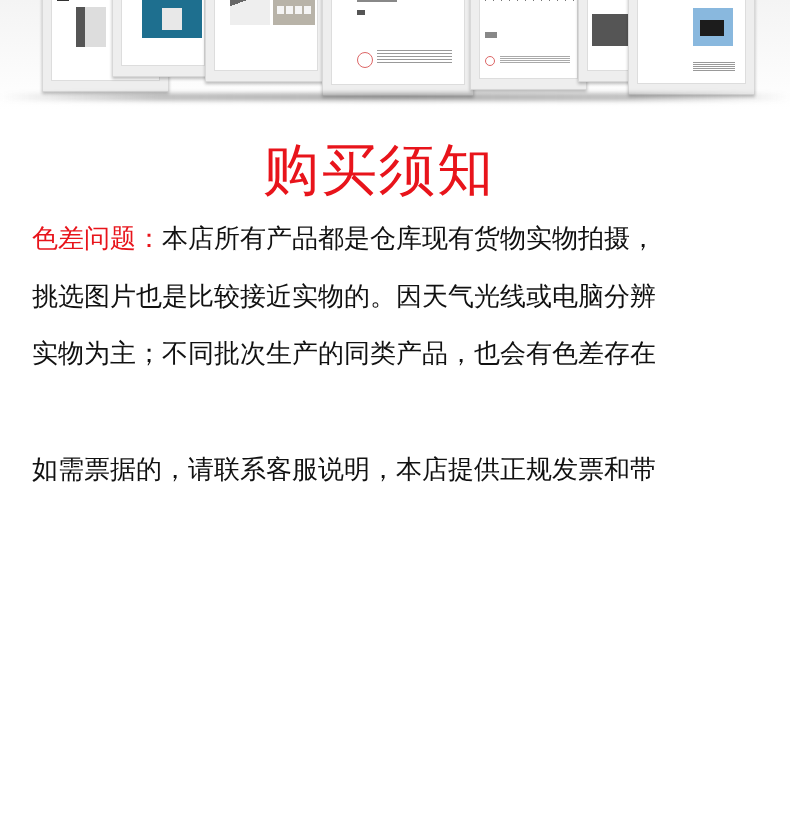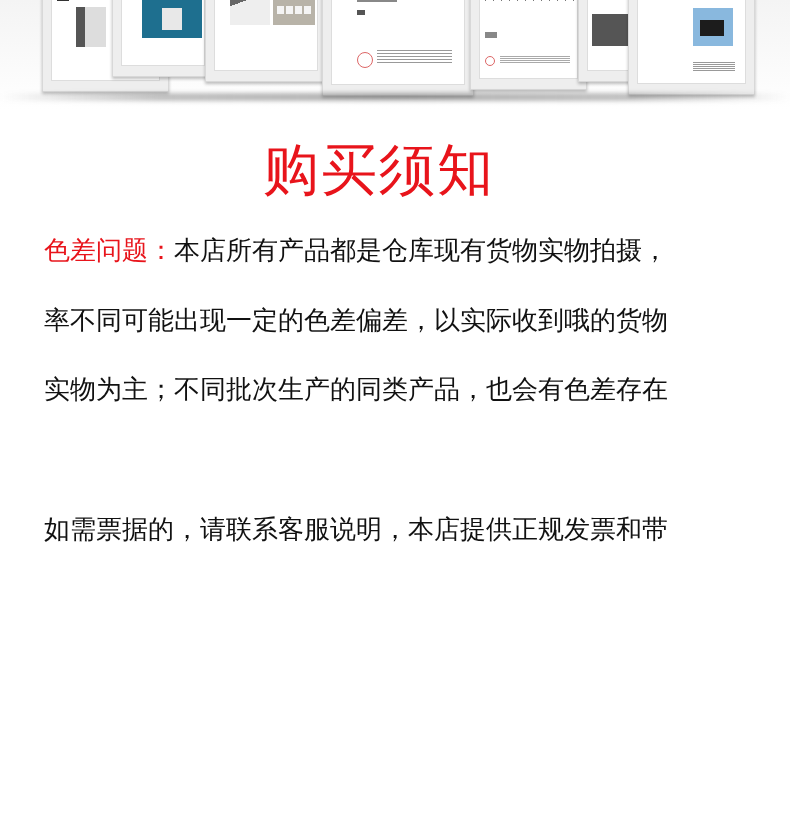--- a/index.html
+++ b/index.html
@@ -4,21 +4,21 @@
 <style>
   html, body { margin:0; padding:0; background:#ffffff; }
   body { width:790px; height:818px; position:relative; overflow:hidden; font-family:"DejaVu Sans", sans-serif; }
   .banner { position:absolute; left:0; top:0; width:790px; height:110px; background:linear-gradient(#f4f4f4, #ffffff); overflow:hidden; }
   .doc { position:absolute; background:#eeeeee; border:1px solid #d8d8d8; box-shadow:0 2px 3px rgba(0,0,0,0.25); }
   .doc .inner { position:absolute; left:8px; right:8px; top:0; bottom:10px; background:#fff; border:1px solid #ddd; }
   .thumb { position:absolute; }
   .shadow-line { position:absolute; left:0; top:93px; width:790px; height:8px; background:linear-gradient(to right, rgba(255,255,255,0), rgba(80,80,80,0.35) 20%, rgba(80,80,80,0.45) 50%, rgba(80,80,80,0.35) 80%, rgba(255,255,255,0)); filter:blur(2px); }
   .title { position:absolute; left:0; top:135px; width:758px; text-align:center; color:#e8141b; font-size:56px; letter-spacing:2px; line-height:70px; }
   .content { position:absolute; left:28px; top:208px; width:750px; font-size:26px; line-height:53.5px; color:#111; }
-  .para { margin:16px; }
+  .para { margin:4px; }
   .label { color:#e8141b; }
   .gap { height:54px; }
 </style>
 </head>
 <body>
 
 <div class="banner">
 
   <div class="doc" style="left:42px;top:-10px;width:125px;height:100px;">
     <div class="inner">
@@ -79,20 +79,20 @@
     </div>
   </div>
   <div class="shadow-line"></div>
 </div>
 
 <div class="title">购买须知</div>
 
 <div class="content">
   <div class="section">
     <p class="para"><span class="label">色差问题：</span><span>本店所有产品都是仓库现有货物实物拍摄，</span></p>
-    <p class="para">率不同可能出现一定的色差偏差，以实际收到哦的货物</p>
+    <p class="para">挑选图片也是比较接近实物的。因天气光线或电脑分辨</p>
     <p class="para">实物为主；不同批次生产的同类产品，也会有色差存在</p>
   </div>
   <div class="gap"></div>
   <div class="section">
     <p class="para">如需票据的，请联系客服说明，本店提供正规发票和带</p>
   </div>
 </div>
 
 </body></html>

